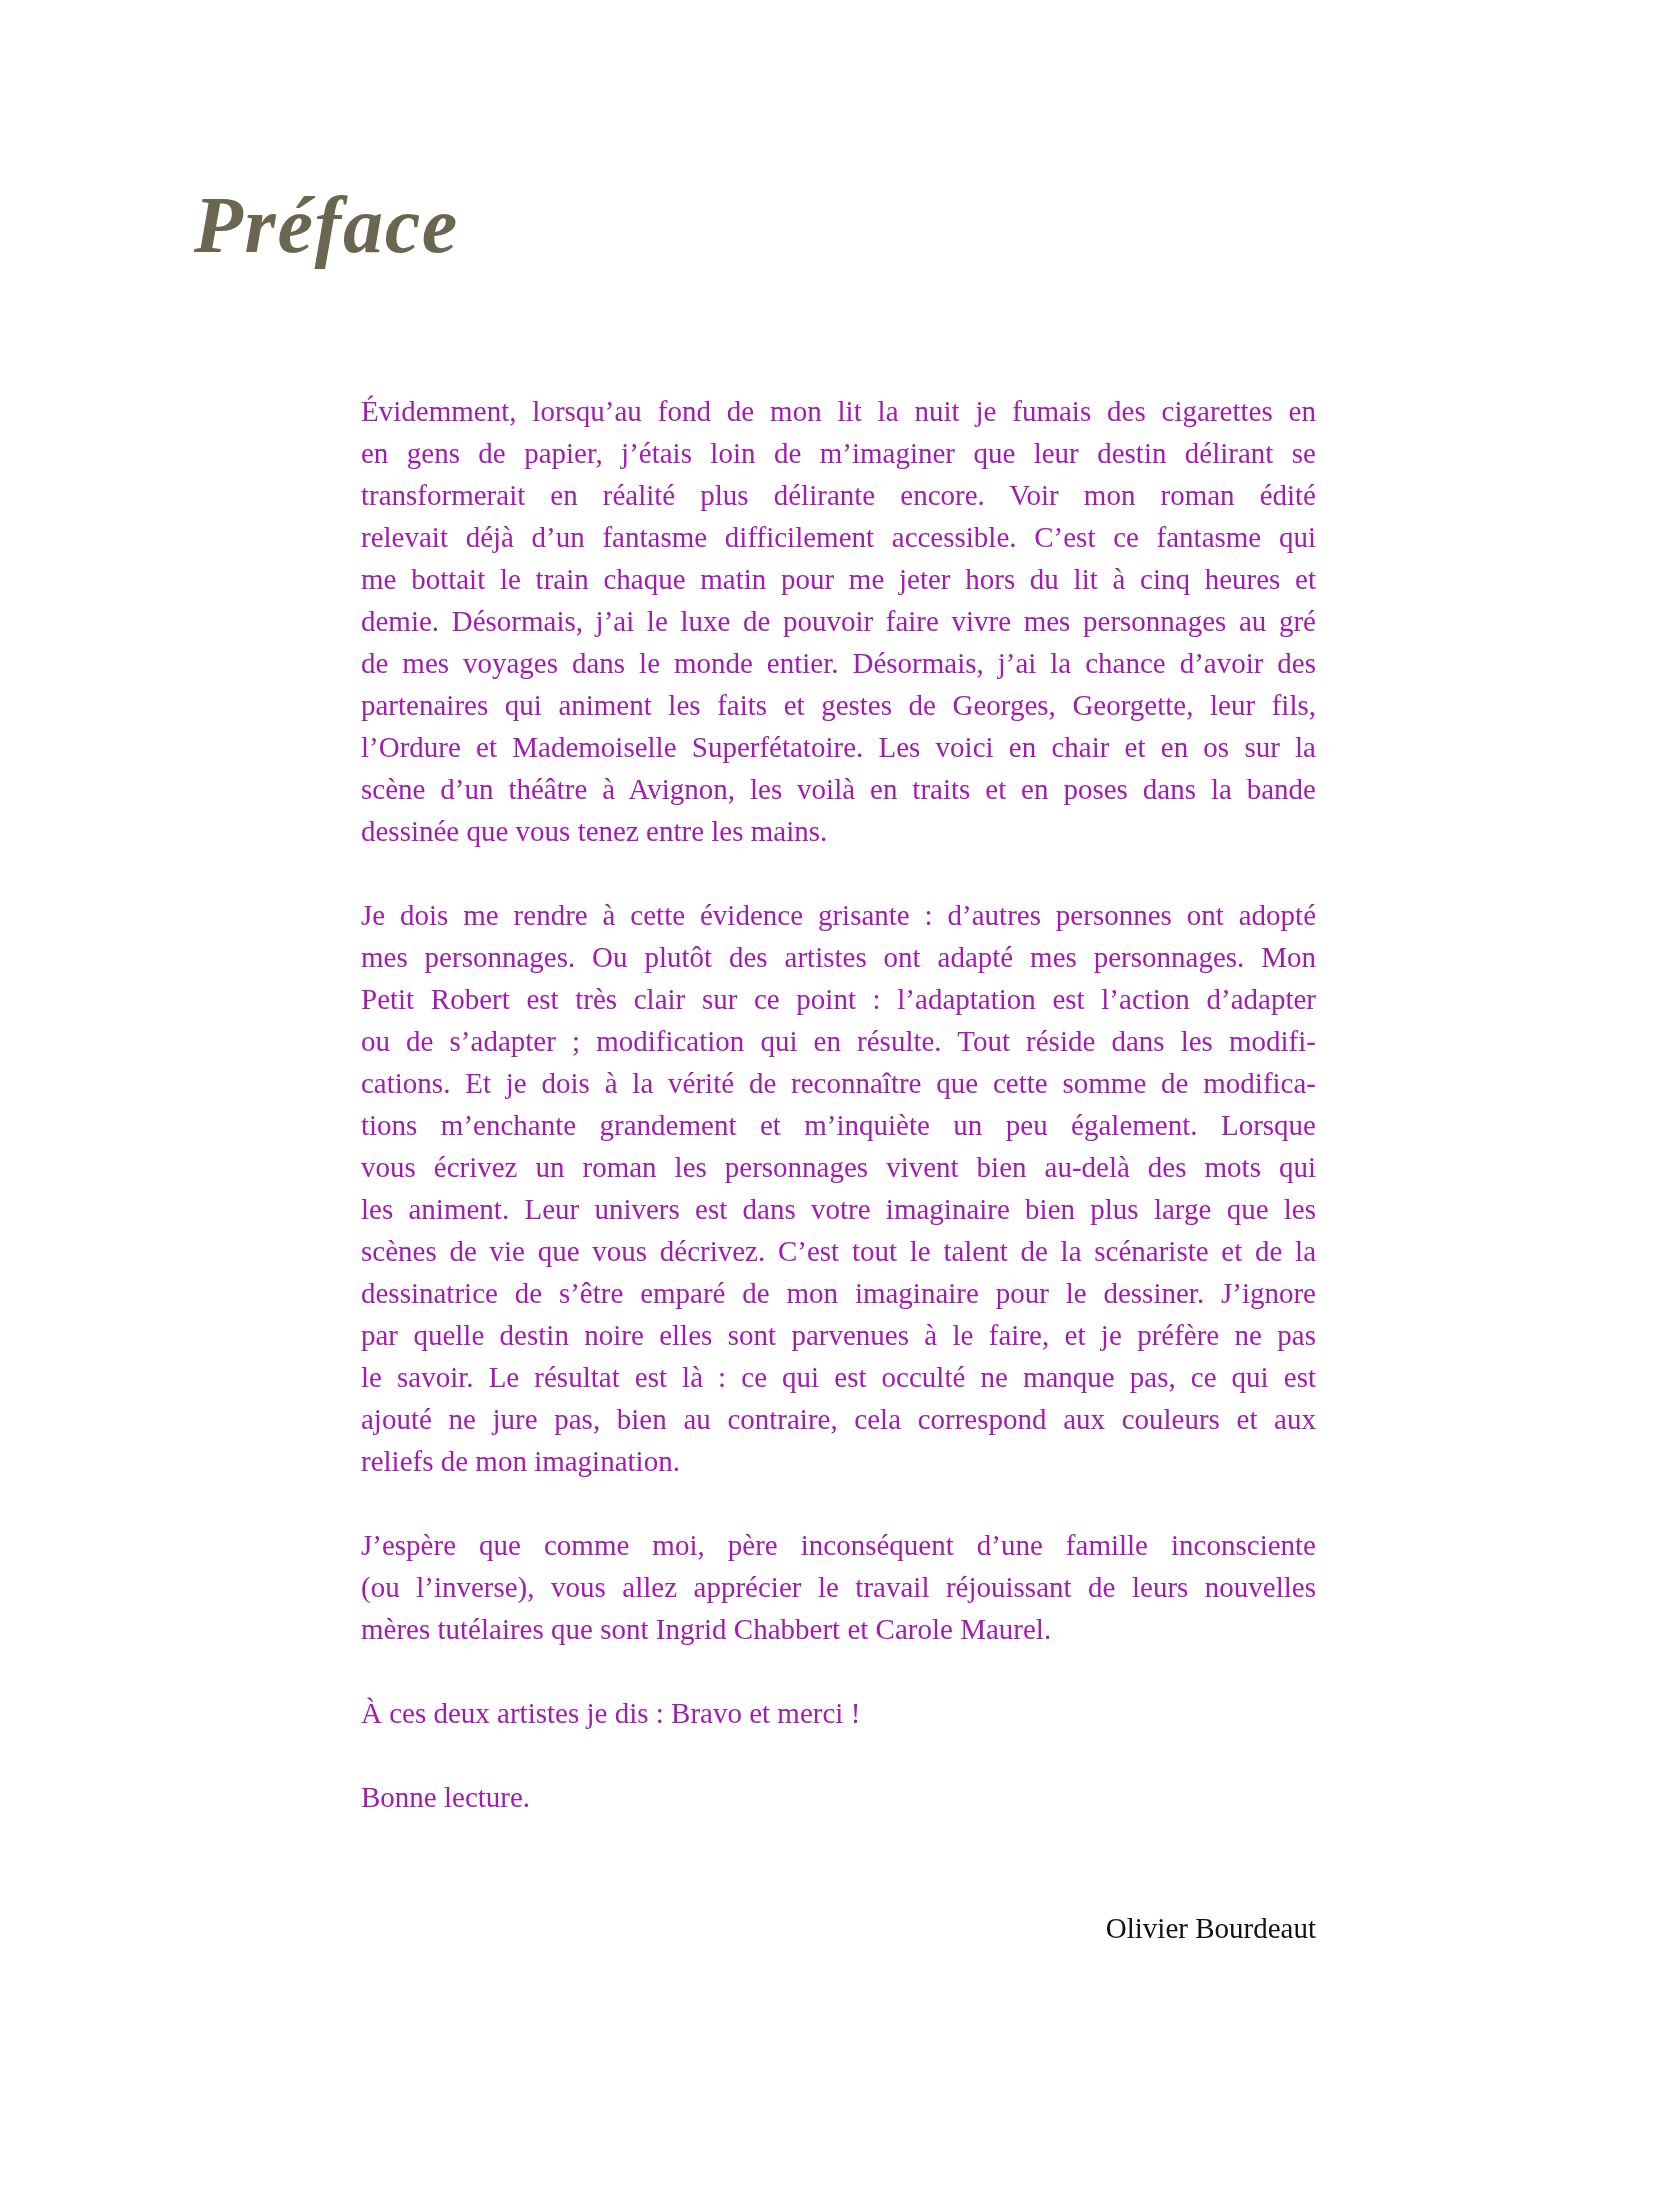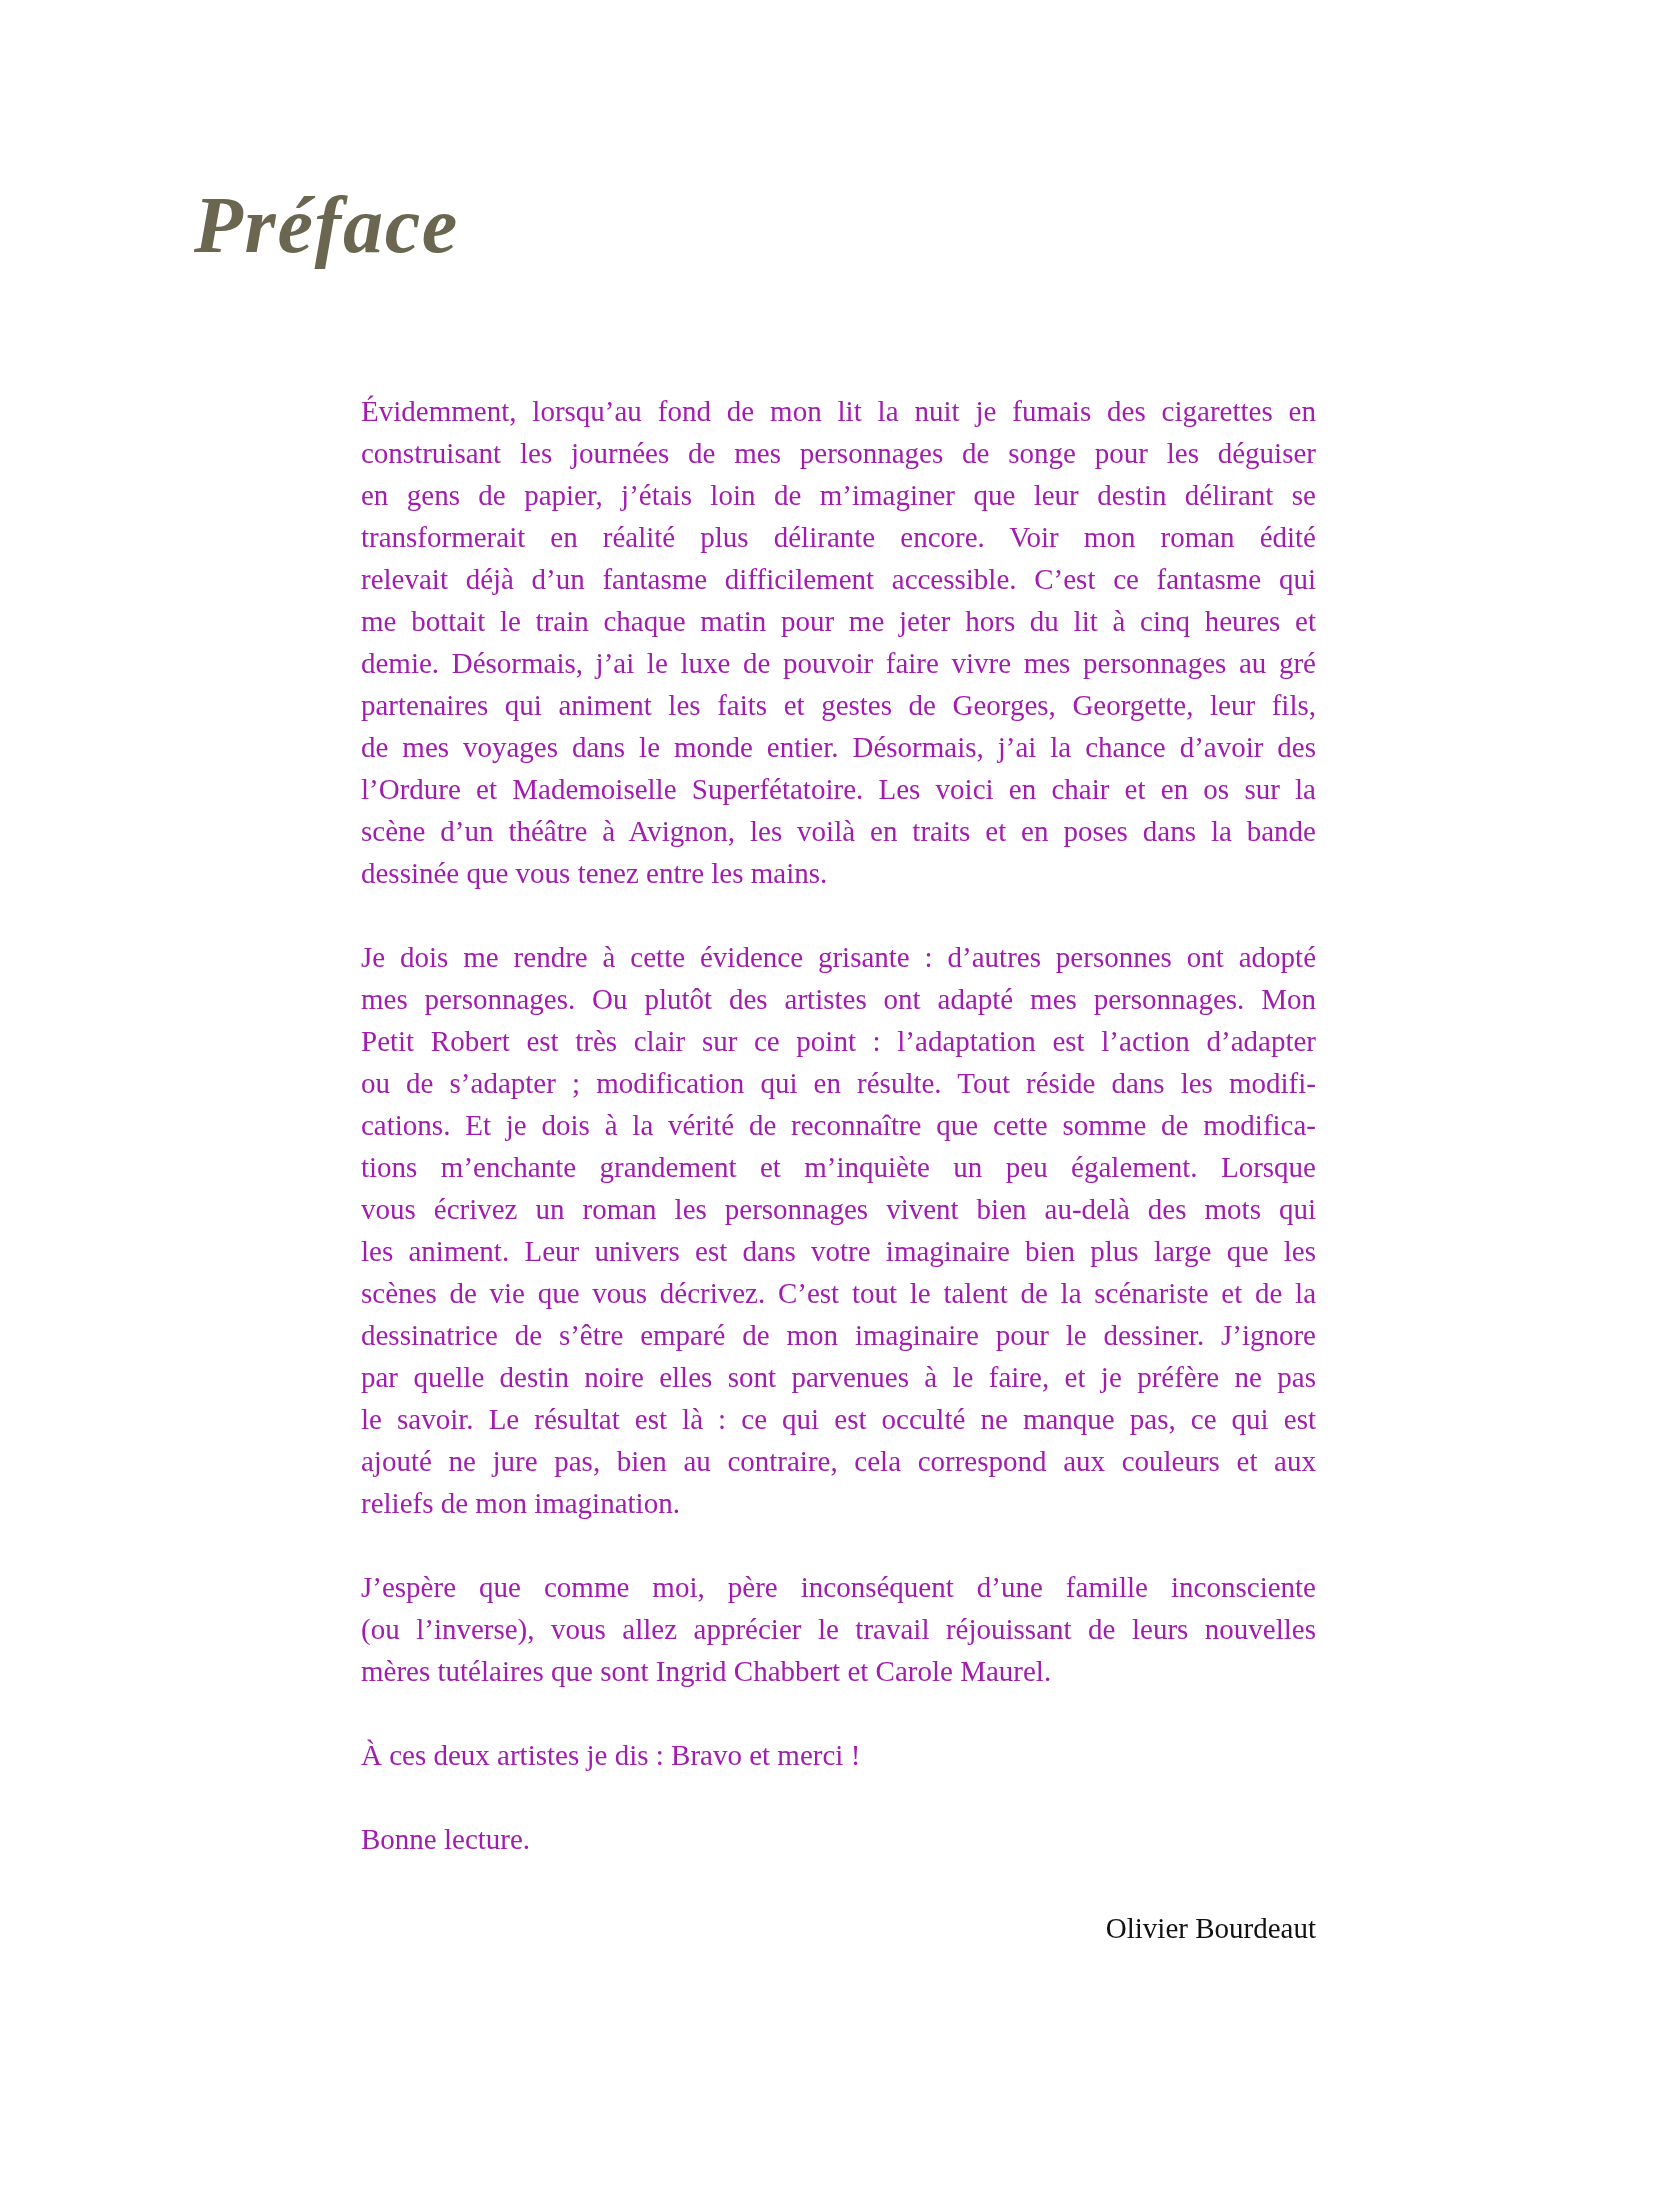--- a/index.html
+++ b/index.html
@@ -28,28 +28,27 @@
     }
   </style>
 </head>
 <body>
 
 <div class="title">Préface</div>
 
 <div class="body-text">
   <div>
     <span class="line">Évidemment, lorsqu’au fond de mon lit la nuit je fumais des cigarettes en</span>
-    <span class="line">construisant les journées de mes personnages de songe pour les déguiser</span>
     <span class="line">en gens de papier, j’étais loin de m’imaginer que leur destin délirant se</span>
     <span class="line">transformerait en réalité plus délirante encore. Voir mon roman édité</span>
     <span class="line">relevait déjà d’un fantasme difficilement accessible. C’est ce fantasme qui</span>
     <span class="line">me bottait le train chaque matin pour me jeter hors du lit à cinq heures et</span>
     <span class="line">demie. Désormais, j’ai le luxe de pouvoir faire vivre mes personnages au gré</span>
+    <span class="line">de mes voyages dans le monde entier. Désormais, j’ai la chance d’avoir des</span>
     <span class="line">partenaires qui animent les faits et gestes de Georges, Georgette, leur fils,</span>
-    <span class="line">de mes voyages dans le monde entier. Désormais, j’ai la chance d’avoir des</span>
     <span class="line">l’Ordure et Mademoiselle Superfétatoire. Les voici en chair et en os sur la</span>
     <span class="line">scène d’un théâtre à Avignon, les voilà en traits et en poses dans la bande</span>
     <span class="line last">dessinée que vous tenez entre les mains.</span>
   </div>
   <span class="gap"></span>
   <div>
     <span class="line">Je dois me rendre à cette évidence grisante : d’autres personnes ont adopté</span>
     <span class="line">mes personnages. Ou plutôt des artistes ont adapté mes personnages. Mon</span>
     <span class="line">Petit Robert est très clair sur ce point : l’adaptation est l’action d’adapter</span>
     <span class="line">ou de s’adapter ; modification qui en résulte. Tout réside dans les modifi-</span>

